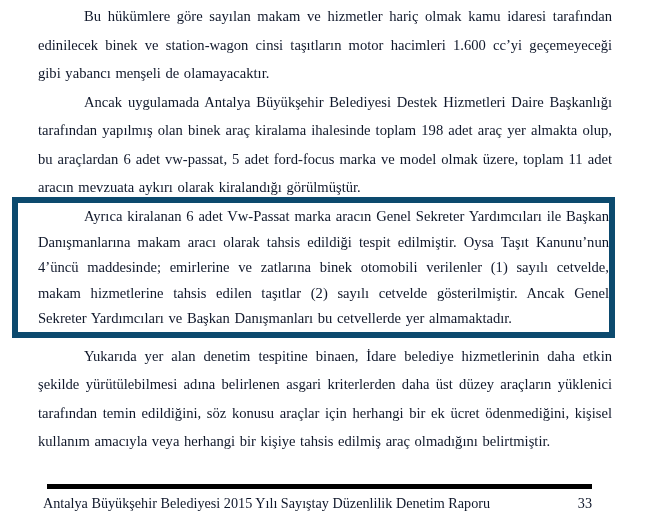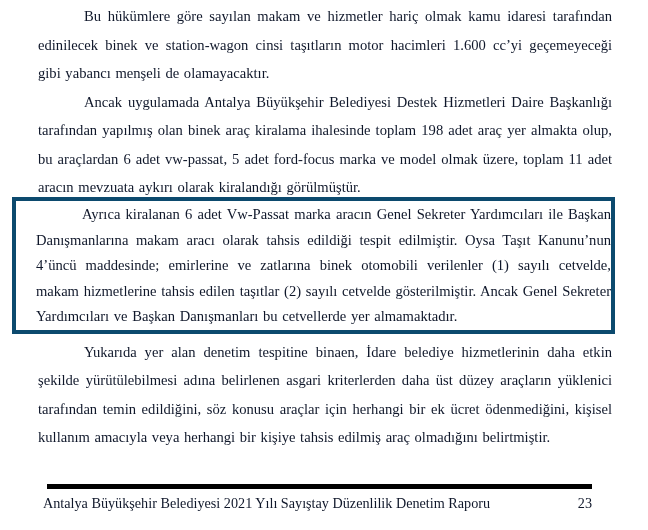--- a/index.html
+++ b/index.html
@@ -21,21 +21,21 @@
   }
   .para {
     font-size: 14.6px;
     line-height: 28.5px;
     text-align: justify;
     text-indent: 46px;
     word-spacing: 1px;
   }
   .para.first { padding-top: 2px; }
   .highlight-box {
-    border: 4px solid #0c4a6e;
+    border: 6px solid #0c4a6e;
     margin-left: -26px;
     margin-right: -3px;
     margin-top: -4.5px;
     padding: 1px 0 0 20px;
   }
   .highlight-box .para {
     line-height: 25.5px;
   }
   .para.last { margin-top: 4px; }
   .footer-rule {
@@ -67,16 +67,16 @@
     <p class="para">Ancak uygulamada Antalya Büyükşehir Belediyesi Destek Hizmetleri Daire Başkanlığı tarafından yapılmış olan binek araç kiralama ihalesinde toplam 198 adet araç yer almakta olup, bu araçlardan 6 adet vw-passat, 5 adet ford-focus marka ve model olmak üzere, toplam 11 adet aracın mevzuata aykırı olarak kiralandığı görülmüştür.</p>
     <div class="highlight-box">
       <p class="para">Ayrıca kiralanan 6 adet Vw-Passat marka aracın Genel Sekreter Yardımcıları ile Başkan Danışmanlarına makam aracı olarak tahsis edildiği tespit edilmiştir. Oysa Taşıt Kanunu’nun 4’üncü maddesinde; emirlerine ve zatlarına binek otomobili verilenler (1) sayılı cetvelde, makam hizmetlerine tahsis edilen taşıtlar (2) sayılı cetvelde gösterilmiştir. Ancak Genel Sekreter Yardımcıları ve Başkan Danışmanları bu cetvellerde yer almamaktadır.</p>
     </div>
     <p class="para last">Yukarıda yer alan denetim tespitine binaen, İdare belediye hizmetlerinin daha etkin şekilde yürütülebilmesi adına belirlenen asgari kriterlerden daha üst düzey araçların yüklenici tarafından temin edildiğini, söz konusu araçlar için herhangi bir ek ücret ödenmediğini, kişisel kullanım amacıyla veya herhangi bir kişiye tahsis edilmiş araç olmadığını belirtmiştir.</p>
   </div>
 
   <div class="footer-rule"></div>
 
   <div class="footer">
-    <span>Antalya Büyükşehir Belediyesi 2021 Yılı Sayıştay Düzenlilik Denetim Raporu</span>
-    <span>23</span>
+    <span>Antalya Büyükşehir Belediyesi 2015 Yılı Sayıştay Düzenlilik Denetim Raporu</span>
+    <span>33</span>
   </div>
 </div>
 
 </body></html>

